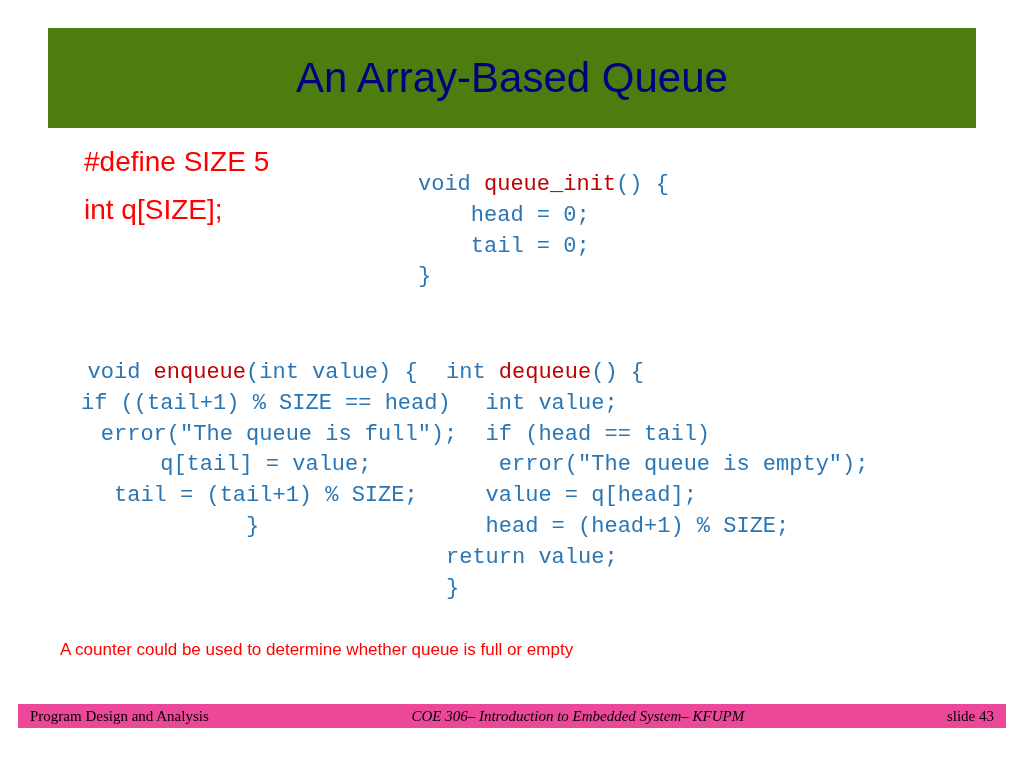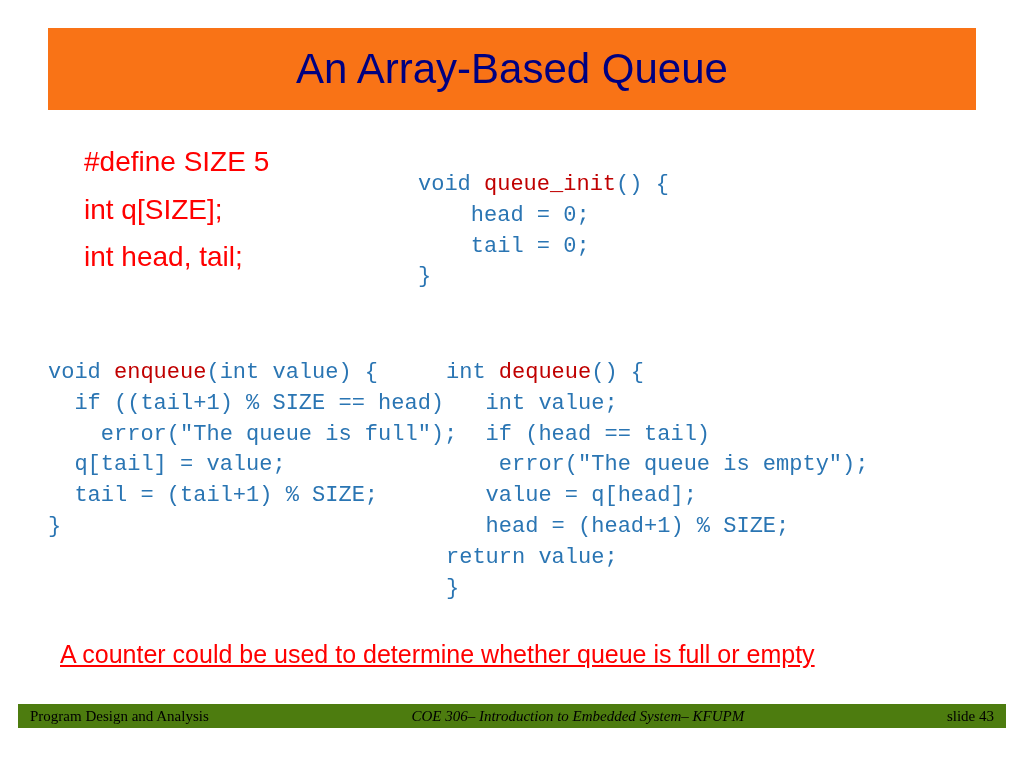--- a/index.html
+++ b/index.html
@@ -9,22 +9,22 @@
     background: #ffffff;
     position: relative;
     font-family: Arial, sans-serif;
     overflow: hidden;
   }
   .title-bar {
     position: absolute;
     top: 28px;
     left: 48px;
     right: 48px;
-    height: 82px;
-    background: #f97316;
+    height: 100px;
+    background: #4d7c0f;
     display: flex;
     align-items: center;
     justify-content: center;
   }
   .title-text {
     font-family: "Comic Sans MS", cursive, sans-serif;
     font-size: 42px;
     color: #000080;
   }
   .decl-block {
@@ -47,63 +47,62 @@
   .fn-name { color: #c00000; }
   .init-block {
     position: absolute;
     top: 170px;
     left: 418px;
   }
   .enqueue-block {
     position: absolute;
     top: 358px;
     left: 48px;
+    text-align: center;
   }
   .dequeue-block {
     position: absolute;
     top: 358px;
     left: 446px;
   }
   .note-text {
     position: absolute;
     top: 640px;
     left: 60px;
     font-family: Arial, sans-serif;
-    font-size: 25px;
+    font-size: 17px;
     color: #ff0000;
-    text-decoration: underline;
   }
   .footer {
     position: absolute;
     left: 18px;
     right: 18px;
     bottom: 40px;
     height: 24px;
-    background: #4d7c0f;
+    background: #ec4899;
     display: flex;
     align-items: center;
     justify-content: space-between;
     font-family: "Times New Roman", serif;
     font-size: 15px;
     color: #000000;
     padding: 0 12px;
   }
   .footer-center { font-style: italic; }
 </style>
 </head>
 <body>
 
 <div class="title-bar">
   <div class="title-text">An Array-Based Queue</div>
 </div>
 
 <div class="decl-block">
   <div>#define SIZE 5</div>
   <div>int q[SIZE];</div>
-  <div>int head, tail;</div>
 </div>
 
 <div class="code init-block"><span>void </span><span class="fn-name">queue_init</span><span>() {
     head = 0;
     tail = 0;
 }</span></div>
 
 <div class="code enqueue-block"><span>void </span><span class="fn-name">enqueue</span><span>(int value) {
   if ((tail+1) % SIZE == head)
     error("The queue is full");

